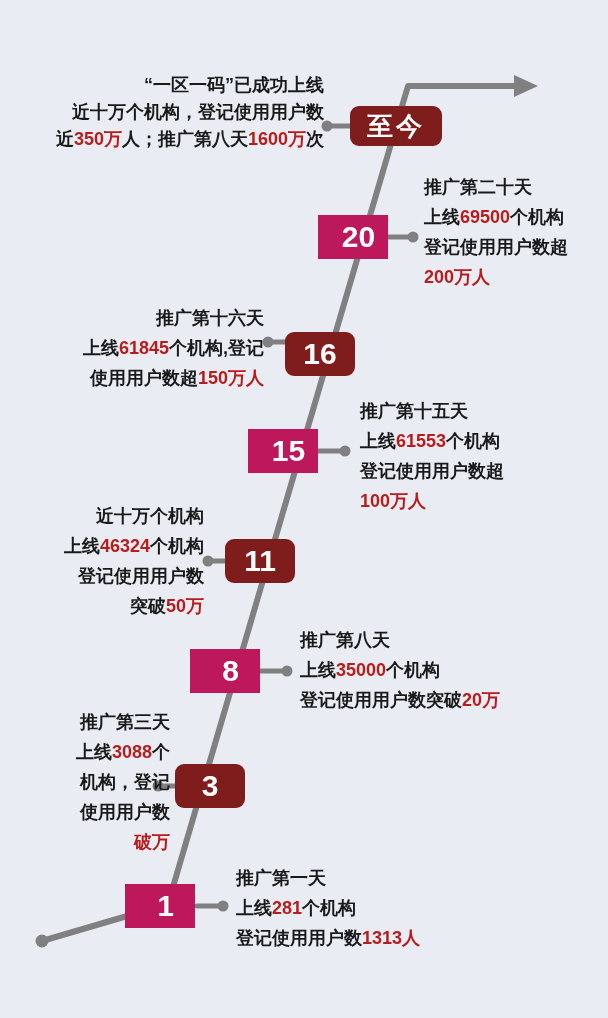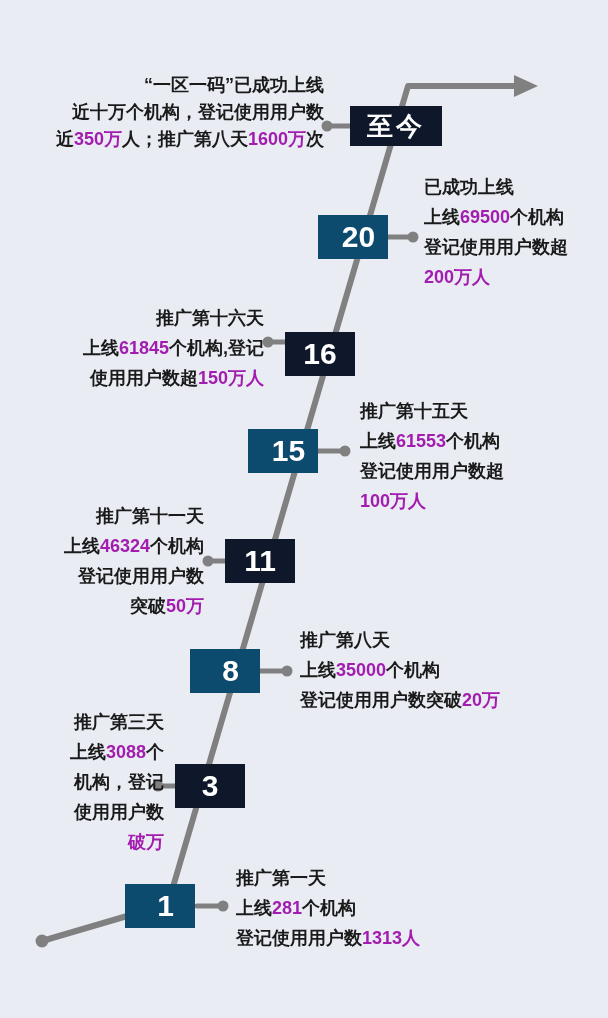--- a/index.html
+++ b/index.html
@@ -32,35 +32,35 @@
     width:70px;
     height:44px;
     display:flex;
     align-items:center;
     justify-content:center;
     color:#ffffff;
     font-weight:700;
     font-size:30px;
     z-index:2;
   }
-  .box.dark { background:#0c4a6e;padding-left:11px; }
-  .box.red  { background:#0f172a; }
+  .box.dark { background:#be185d;padding-left:11px; }
+  .box.red  { background:#7f1d1d;border-radius:9px; }
   .box.wide { width:92px; height:40px; font-size:26px; letter-spacing:3px; }
 
   .tb {
     position:absolute;
     font-size:18px;
     font-weight:600;
     color:#1a1a1a;
     z-index:1;
   }
   .tb .ln { line-height:30px; white-space:nowrap; }
   .tb.top .ln { line-height:27px; }
   .tb.center { text-align:right; }
-  .hl { color:#a21caf; font-weight:700; }
+  .hl { color:#b91c1c; font-weight:700; }
 </style>
 </head>
 <body>
 
 <div class="stage">
 
   <svg class="line-layer" width="608" height="1018" viewBox="0 0 608 1018">
     <polyline class="mainline" points="42,941 168,904 408,86 516,86"></polyline>
     <polygon class="arrowhead" points="514,75 538,86 514,97"></polygon>
     <circle class="start-dot" cx="42" cy="941" r="6.5"></circle>
@@ -107,56 +107,56 @@
   <div class="box red" style="left:285px; top:332px;">16</div>
   <div class="box dark" style="left:318px; top:215px;">20</div>
   <div class="box red wide" style="left:350px; top:106px;">至今</div>
 
   <div class="tb" style="left:236px; top:863px; width:250px;">
     <div class="ln"><span>推广第一天</span></div>
     <div class="ln"><span>上线</span><span class="hl">281</span><span>个机构</span></div>
     <div class="ln"><span>登记使用用户数</span><span class="hl">1313人</span></div>
   </div>
 
-  <div class="tb center" style="left:18px; top:707px; width:146px;">
+  <div class="tb center" style="left:24px; top:707px; width:146px;">
     <div class="ln"><span>推广第三天</span></div>
     <div class="ln"><span>上线</span><span class="hl">3088</span><span>个</span></div>
     <div class="ln"><span>机构，登记</span></div>
     <div class="ln"><span>使用用户数</span></div>
     <div class="ln"><span class="hl">破万</span></div>
   </div>
 
   <div class="tb" style="left:300px; top:625px; width:260px;">
     <div class="ln"><span>推广第八天</span></div>
     <div class="ln"><span>上线</span><span class="hl">35000</span><span>个机构</span></div>
     <div class="ln"><span>登记使用用户数突破</span><span class="hl">20万</span></div>
   </div>
 
   <div class="tb center" style="left:20px; top:501px; width:184px;">
-    <div class="ln"><span>推广第十一天</span></div>
+    <div class="ln"><span>近十万个机构</span></div>
     <div class="ln"><span>上线</span><span class="hl">46324</span><span>个机构</span></div>
     <div class="ln"><span>登记使用用户数</span></div>
     <div class="ln"><span>突破</span><span class="hl">50万</span></div>
   </div>
 
   <div class="tb" style="left:360px; top:396px; width:210px;">
     <div class="ln"><span>推广第十五天</span></div>
     <div class="ln"><span>上线</span><span class="hl">61553</span><span>个机构</span></div>
     <div class="ln"><span>登记使用用户数超</span></div>
     <div class="ln"><span class="hl">100万人</span></div>
   </div>
 
   <div class="tb center" style="left:24px; top:303px; width:240px;">
     <div class="ln"><span>推广第十六天</span></div>
     <div class="ln"><span>上线</span><span class="hl">61845</span><span>个机构,登记</span></div>
     <div class="ln"><span>使用用户数超</span><span class="hl">150万人</span></div>
   </div>
 
   <div class="tb" style="left:424px; top:172px; width:180px;">
-    <div class="ln"><span>已成功上线</span></div>
+    <div class="ln"><span>推广第二十天</span></div>
     <div class="ln"><span>上线</span><span class="hl">69500</span><span>个机构</span></div>
     <div class="ln"><span>登记使用用户数超</span></div>
     <div class="ln"><span class="hl">200万人</span></div>
   </div>
 
   <div class="tb center top" style="left:14px; top:72px; width:310px;">
     <div class="ln"><span>“一区一码”已成功上线</span></div>
     <div class="ln"><span>近十万个机构，登记使用用户数</span></div>
     <div class="ln"><span>近</span><span class="hl">350万</span><span>人；推广第八天</span><span class="hl">1600万</span><span>次</span></div>
   </div>

